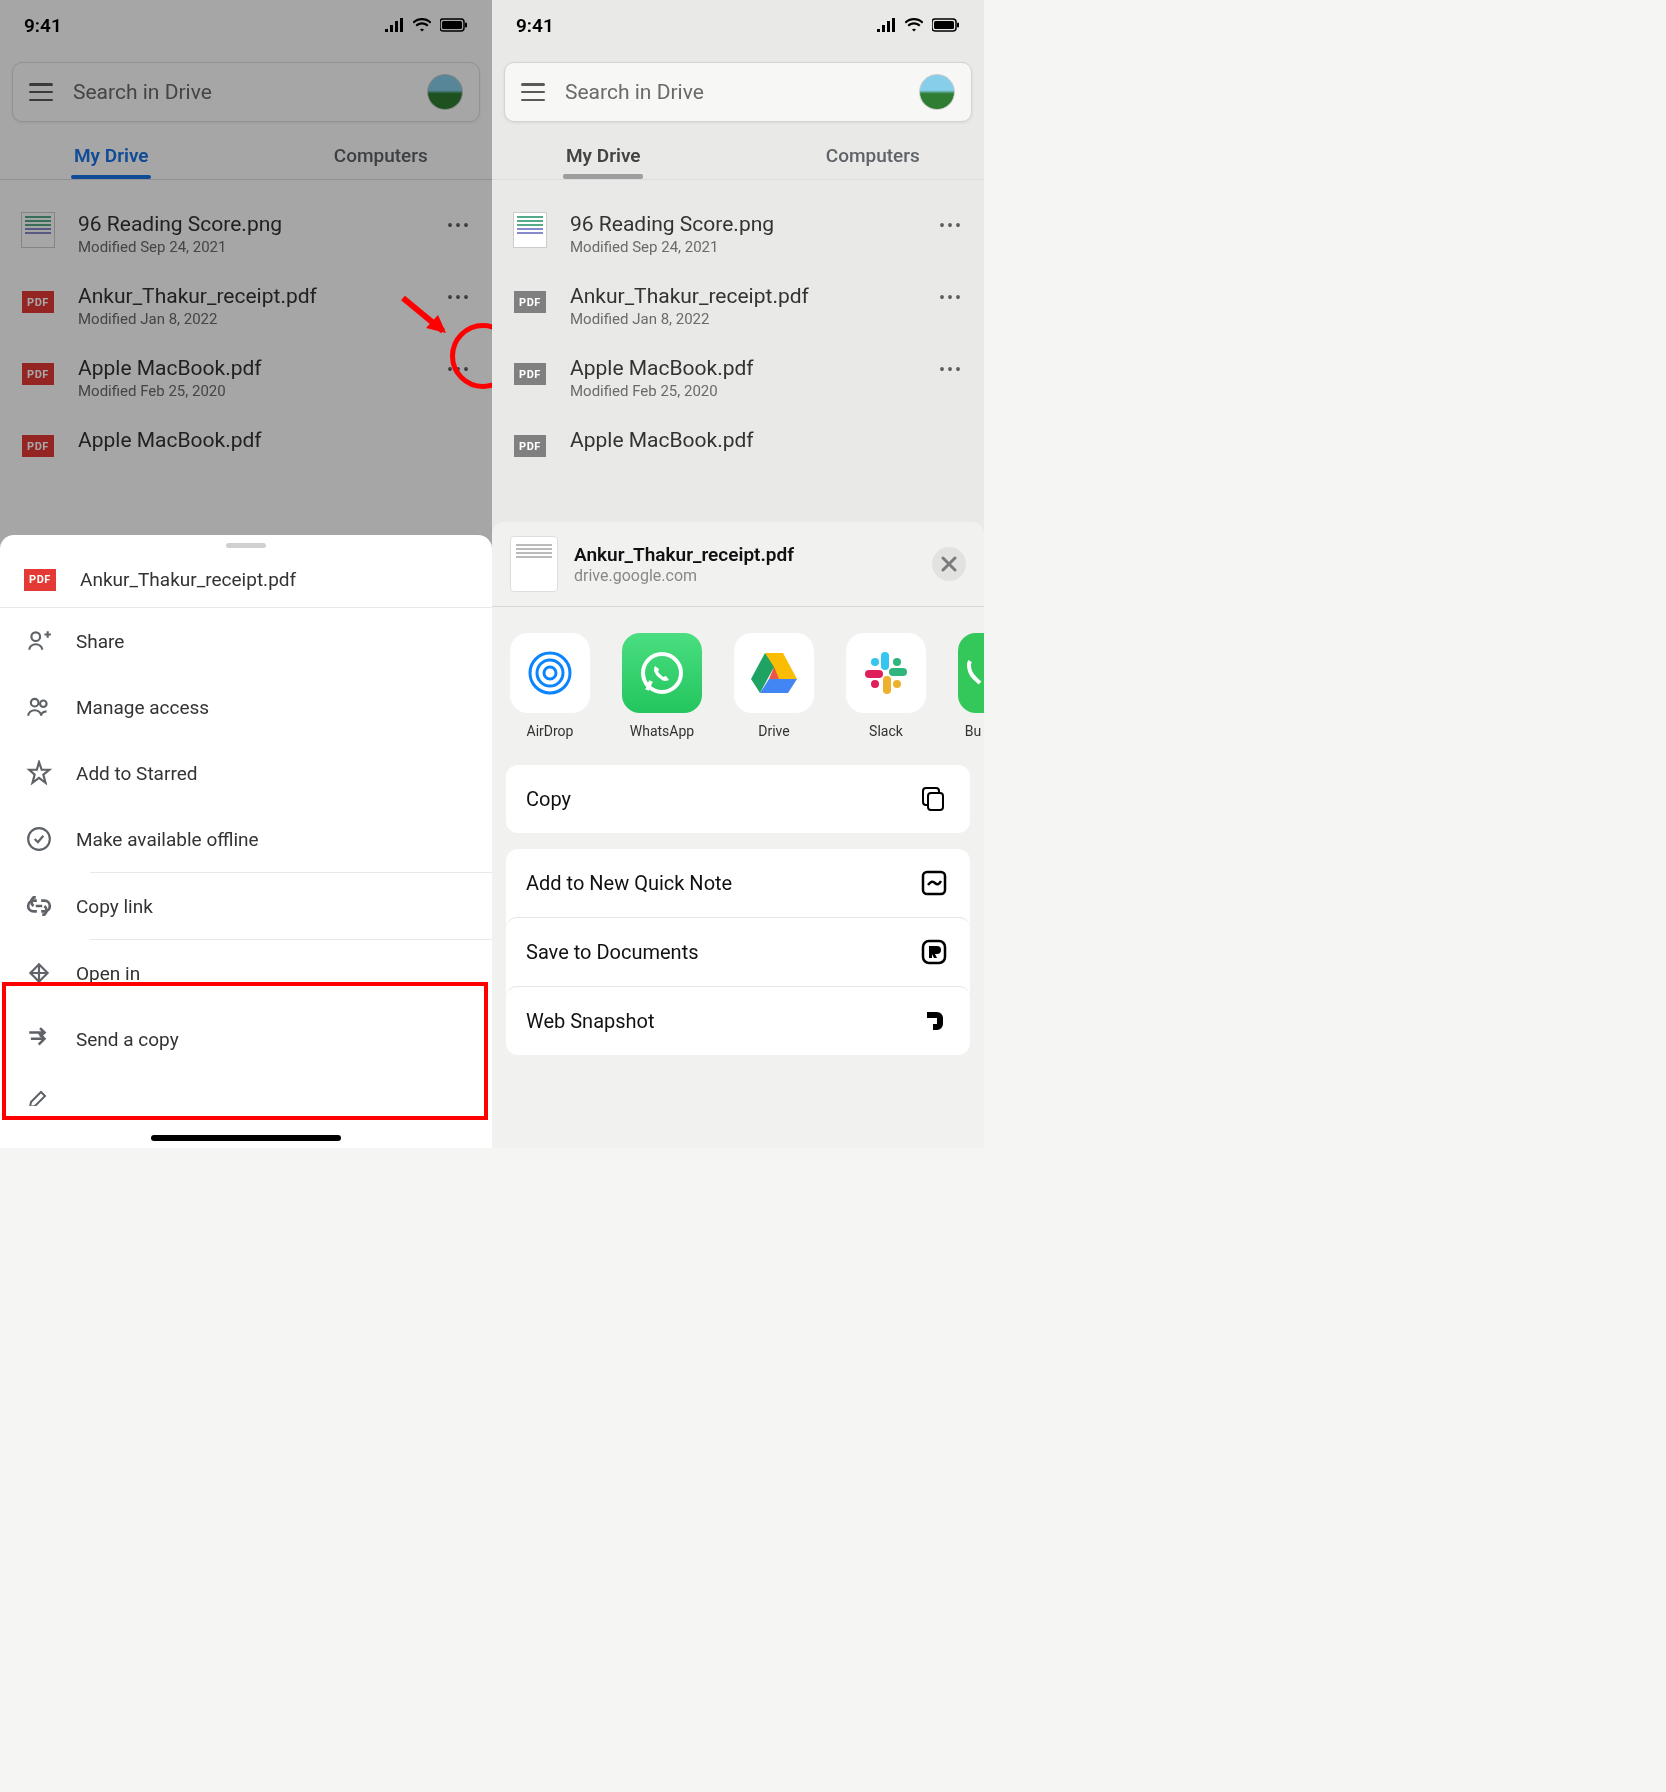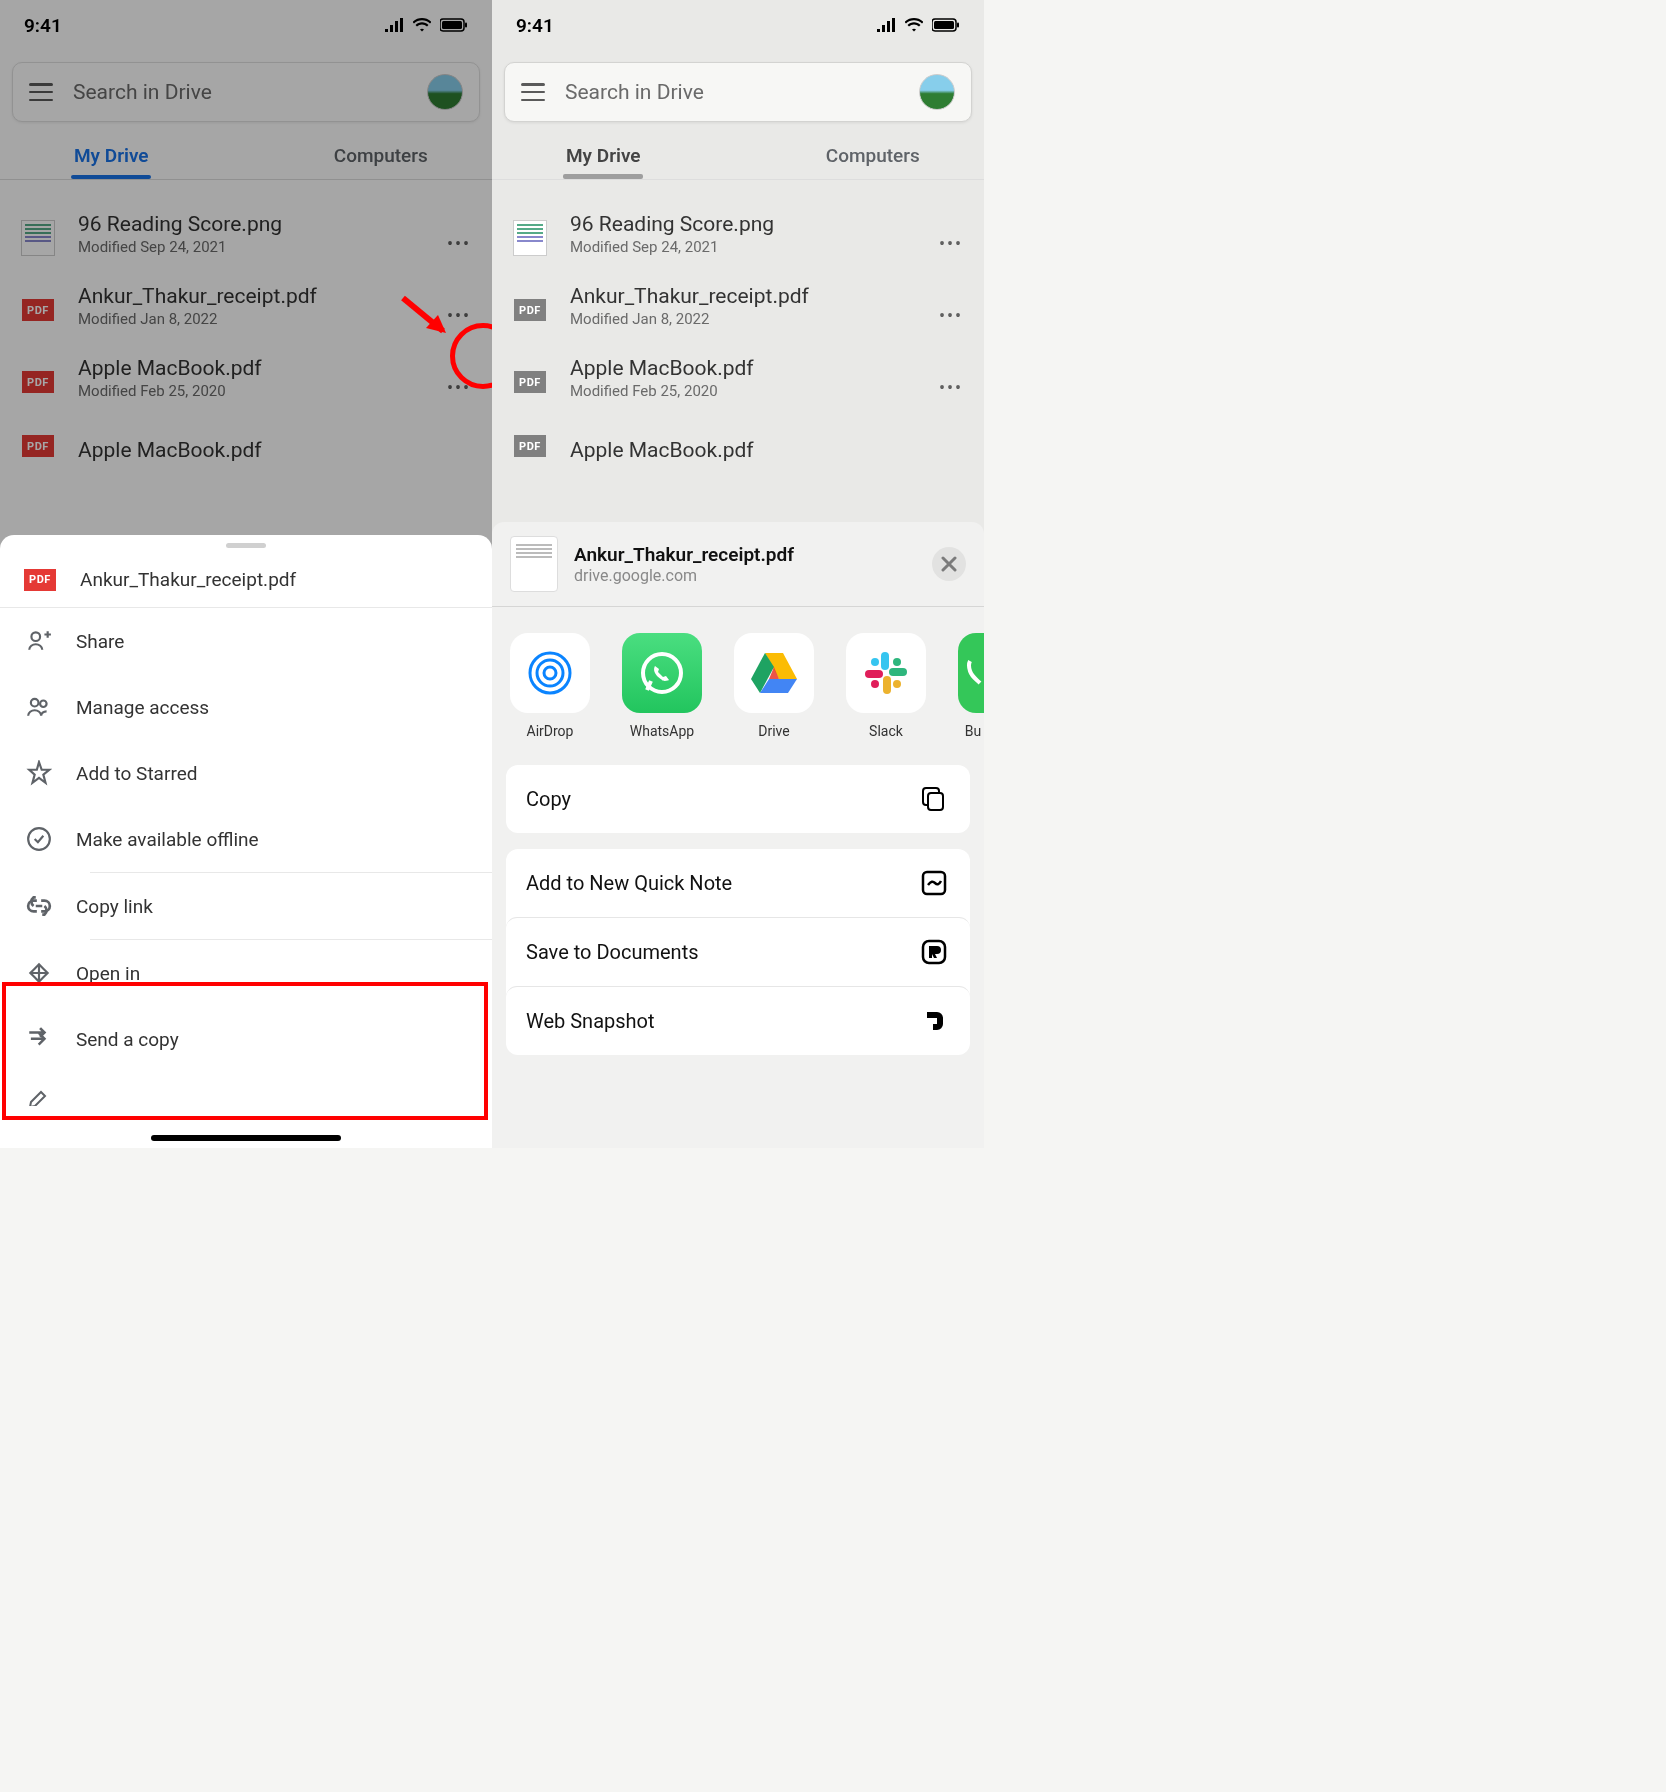--- a/index.html
+++ b/index.html
@@ -25,21 +25,21 @@
     
     .tabs { display: flex; border-bottom: 1px solid #ddd; gap: 47px; }
     .tab { flex: 1; text-align: center; font-size: 19px; padding: 8px 0 12px; font-weight: 500; position: relative; }
     .tab.active { color: #1a73e8; font-weight: 600; }
     .tab.active::after { content:''; position:absolute; bottom:0; left:50%; transform:translateX(-50%); width:80px; height:4px; background:#1a73e8; border-radius:2px; }
     .tab.inactive { color: #5f6368; }
     .panel-right .tab.active::after { background:#9e9e9e; width:80px; height:5px; }
     
     
     .file-list { padding-top: 18px; }
-    .file-row { display: flex; align-items: flex-end; padding: 14px 20px; gap: 22px; }
+    .file-row { display: flex; align-items: flex-start; padding: 14px 20px; gap: 22px; }
     .file-icon { width: 36px; height: 36px; display: flex; align-items: center; justify-content: center; }
     .png-thumb { width: 34px; height: 36px; background: #fff; border: 1px solid #ccc; position: relative; }
     .png-thumb::before { content:''; position:absolute; top:3px; left:3px; right:3px; height:2px; background:#5a8; box-shadow: 0 4px 0 #5a8, 0 8px 0 #5a8, 0 12px 0 #88c, 0 16px 0 #88c; }
     .pdf-icon { width: 32px; height: 22px; background: #e53935; color: #fff; font-size: 11px; font-weight: 700; display: flex; align-items: center; justify-content: center; letter-spacing: 0.5px; }
     .panel-right .pdf-icon { background: #808080; }
     .file-text { flex: 1; }
     .file-name { font-size: 21px; color: #333; font-weight: 400; margin-bottom: 2px; }
     .file-meta { font-size: 15px; color: #6a6a6a; }
     .more-btn { width: 26px; height: 26px; display: flex; align-items: center; justify-content: center; color: #606060; font-size: 18px; letter-spacing: 2px; }
     .file-row.partial { padding-bottom: 0; }

